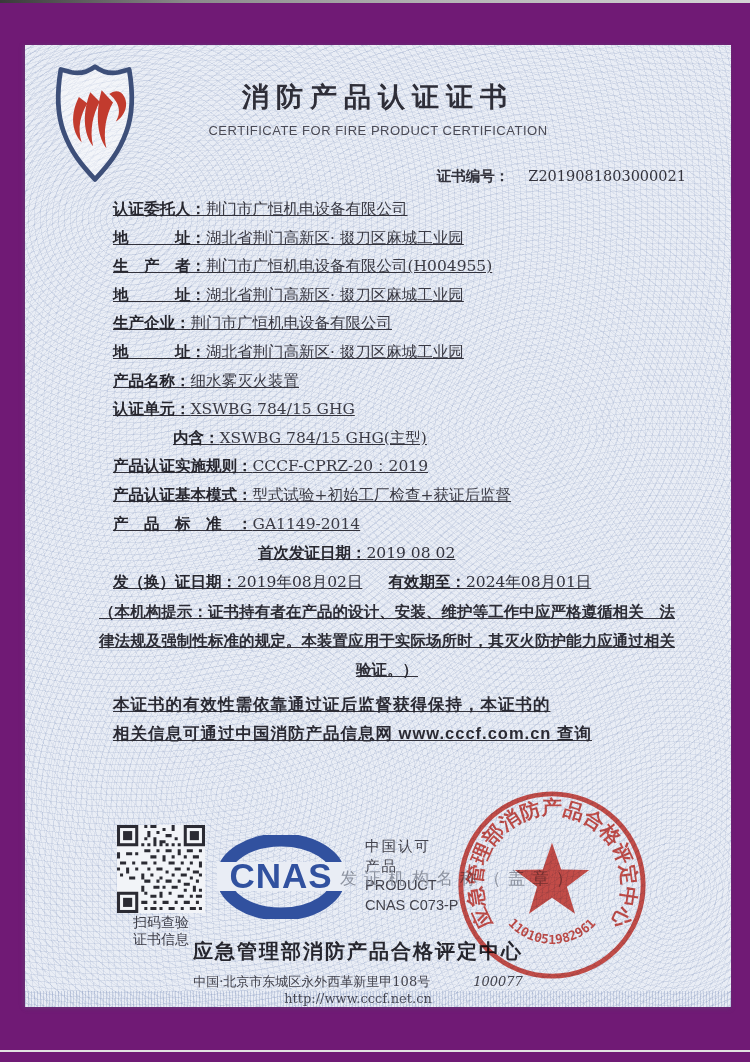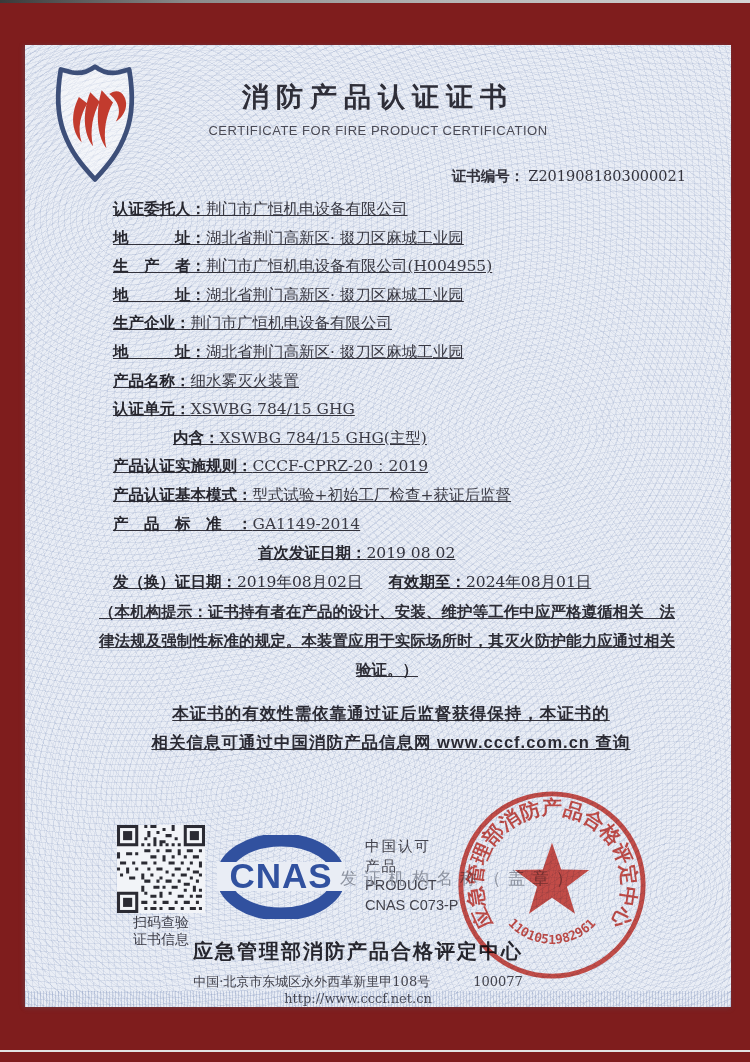--- a/index.html
+++ b/index.html
@@ -1,18 +1,18 @@
 <!DOCTYPE html>
 <html><head>
 <meta charset="utf-8">
 <style>
   * { margin:0; padding:0; box-sizing:border-box; }
   html,body { width:750px; height:1062px; background:#fdfdfd; overflow:hidden;
     font-family:"Liberation Sans", sans-serif; }
-  .scan-page { position:relative; width:750px; height:1062px; background:#7f1d1d; }
+  .scan-page { position:relative; width:750px; height:1062px; background:#701a75; }
   .scan-edge-top { position:absolute; top:0; left:0; right:0; height:3px;
     background:linear-gradient(90deg,#3a3a3a,#8a8a8a 25%,#b5b5b5 60%,#d5d5d5); }
   .scan-edge-bottom { position:absolute; bottom:10px; left:0; right:0; height:2px; background:#e3e3e3; }
 
   .paper { position:absolute; left:25px; top:45px; width:706px; height:962px;
     background-color:#e9edf5;
     background-image:
       repeating-radial-gradient(circle at 15% 18%, rgba(109,131,178,.15) 0 1px, transparent 1px 6px),
       repeating-radial-gradient(circle at 72% 40%, rgba(109,131,178,.11) 0 1px, transparent 1px 7px),
       repeating-radial-gradient(circle at 30% 78%, rgba(109,131,178,.11) 0 1px, transparent 1px 5px),
@@ -23,21 +23,21 @@
     background:repeating-linear-gradient(90deg, rgba(109,131,178,.28) 0 1px, transparent 1px 3px); }
 
   .logo-shield { position:absolute; left:22px; top:14px; width:96px; height:128px; }
 
   .title { position:absolute; left:0; right:0; top:34px; text-align:center;
     font-size:27px; font-weight:bold; letter-spacing:7px; color:#2e2e38; }
   .subtitle { position:absolute; left:0; right:0; top:78px; text-align:center;
     font-size:13px; letter-spacing:.5px; color:#4a4a55; }
   .certno { position:absolute; right:45px; top:122px; font-size:14.5px;
     font-family:"DejaVu Serif", serif; color:#33333d; }
-  .certno b { font-weight:bold; margin-right:4px; }
+  .certno b { font-weight:bold; margin-right:19px; }
 
   .content { position:absolute; left:88px; right:62px; top:150px; font-size:15.5px;text-decoration:underline; }
   .row { line-height:28.6px; white-space:nowrap; }
   .row .lbl { font-weight:bold; color:#26262e; }
   .row .val { font-family:"DejaVu Serif", serif; color:#3a3a44; }
   .row.indent { padding-left:60px; }
 
   .statement { margin-top:1px; line-height:28.6px; font-family:"DejaVu Serif", serif;
     font-weight:bold; color:#2c2c35; text-align:justify; }
 
@@ -46,21 +46,21 @@
   .first-issue .val { font-family:"DejaVu Serif", serif; }
 
   .reissue { line-height:28.6px; white-space:nowrap; }
   .reissue .lbl { font-weight:bold; color:#26262e; }
   .reissue .val { font-family:"DejaVu Serif", serif; }
   .reissue .gap { display:inline-block; width:26px; }
 
   .notice { margin-top:2px; margin-left:-14px; margin-right:-6px; line-height:28.8px;
     font-weight:bold; color:#2c2c35; text-align:justify; text-align-last:center; }
 
-  .validity { margin-top:14px; text-align:center; font-size:16.5px; font-weight:bold;
+  .validity { margin-top:5px; font-size:16.5px; font-weight:bold;
     color:#2a2a33; line-height:29px; letter-spacing:1px; }
 
   .qr-block { position:absolute; left:88px; top:780px; width:96px; text-align:center; }
   .qr-svg { width:88px; height:88px; display:block; margin:0 auto; }
   .qr-caption { margin-top:2px; font-size:14px; line-height:17px; color:#3e3e48;
     font-family:Liberation Mono, monospace; }
 
   .cnas-logo { position:absolute; left:192px; top:790px; width:128px; height:84px; }
   .accreditation { position:absolute; left:340px; top:792px; font-size:14.5px;
     line-height:19.5px; color:#42424c; }
@@ -69,21 +69,21 @@
   .seal-placeholder { position:absolute; left:315px; top:822px; z-index:1;
     font-size:17px; letter-spacing:7px; color:#8d93a0; }
 
   .stamp { position:absolute; left:429px; top:742px; width:196px; height:196px;
     z-index:2; opacity:.88; mix-blend-mode:multiply; }
 
   .issuer { position:absolute; left:0; right:40px; top:893px; text-align:center;
     font-size:20px; font-weight:bold; letter-spacing:2px; color:#26262e; }
   .addr { position:absolute; left:0; right:40px; top:928px; text-align:center;
     font-size:13px; color:#42424c; font-family:"DejaVu Serif", serif; }
-  .addr .post { margin-left:43px; }
+  .addr .post { margin-left:43px;font-style:italic; }
   .website { position:absolute; left:0; right:40px; top:946px; text-align:center;
     font-size:13px; color:#42424c; font-family:"DejaVu Serif", serif; }
 </style>
 </head>
 <body>
 
 <div class="scan-page">
   <div class="scan-edge-top"></div>
   <div class="scan-edge-bottom"></div>
 

